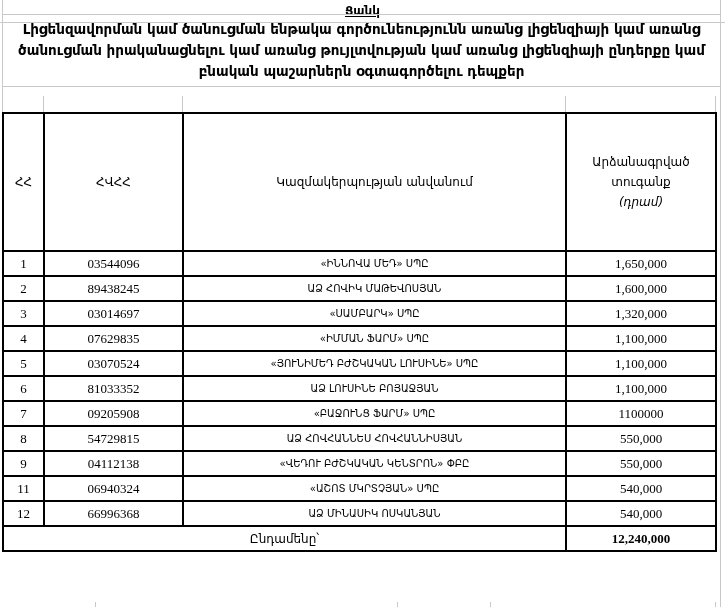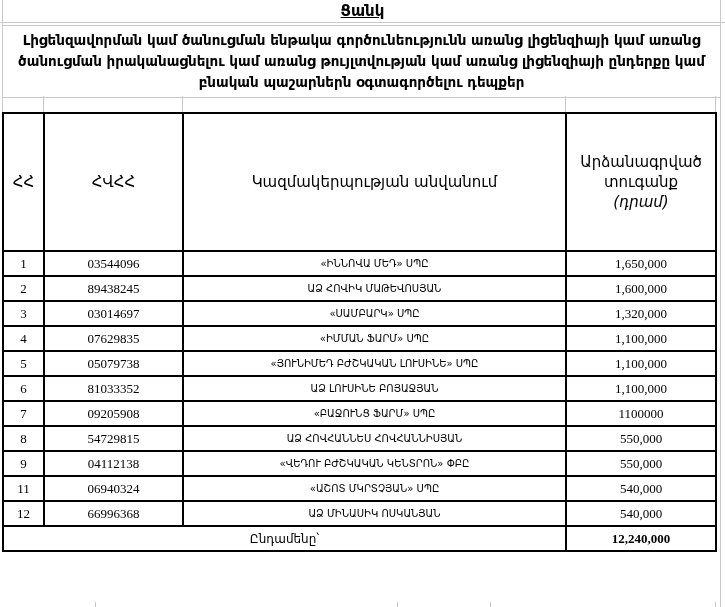--- a/index.html
+++ b/index.html
@@ -8,41 +8,41 @@
     font-family:"DejaVu Sans", sans-serif; color:#000;
     overflow:hidden;
   }
   .gridline { position:absolute; background:#c9c9c9; }
   .v { width:1px; }
   .h { height:1px; }
 
   .title-row {
     position:absolute; left:0; top:0; width:725px; height:22px;
     display:flex; align-items:center; justify-content:center;
-    font-weight:bold; font-size:15px;text-decoration:underline;
+    font-weight:bold; font-size:12px;text-decoration:underline;
   }
   .subtitle-box {
-    position:absolute; left:2px; top:25px; width:719px; height:73px;
+    position:absolute; left:2px; top:14px; width:719px; height:73px;
     border:1px solid #c9c9c9;
     display:flex; align-items:center; justify-content:center;
     text-align:center; font-weight:bold; font-size:13.5px; line-height:21px;
     padding:0 6px; box-sizing:border-box;
   }
 
   table.main {
     position:absolute; left:2px; top:112px;
     border-collapse:collapse; table-layout:fixed; width:713px;
     font-size:11.5px;
   }
   table.main td, table.main th {
     border:2px solid #000; padding:0 3px; text-align:center;
     vertical-align:middle; overflow:hidden;
   }
   tr.header-row { height:138px; }
-  tr.header-row th { font-weight:normal; font-size:15px; line-height:20px; }
+  tr.header-row th { font-weight:normal; font-size:12px; line-height:20px; }
   .fine-unit { font-style:italic; display:block; }
   tbody tr { height:25px; }
   td.num, td.amount {
     font-family:"Liberation Serif","DejaVu Serif",serif; font-size:13px;
   }
   td.org { font-size:10px; }
   tr.total-row { height:25px;padding-left:20px; }
   tr.total-row td.label { font-size:12px; }
   tr.total-row td.amount { font-weight:bold; }
 </style>
@@ -103,21 +103,21 @@
         <td class="amount">1,320,000</td>
       </tr>
       <tr>
         <td class="num">4</td>
         <td class="num">07629835</td>
         <td class="org">«ԻՄՄԱՆ ՖԱՐՄ» ՍՊԸ</td>
         <td class="amount">1,100,000</td>
       </tr>
       <tr>
         <td class="num">5</td>
-        <td class="num">05079738</td>
+        <td class="num">03070524</td>
         <td class="org">«ՅՈՒՆԻՄԵԴ ԲԺՇԿԱԿԱՆ ԼՈՒՍԻՆԵ» ՍՊԸ</td>
         <td class="amount">1,100,000</td>
       </tr>
       <tr>
         <td class="num">6</td>
         <td class="num">81033352</td>
         <td class="org">ԱՁ ԼՈՒՍԻՆԵ ԲՈՅԱՋՅԱՆ</td>
         <td class="amount">1,100,000</td>
       </tr>
       <tr>

